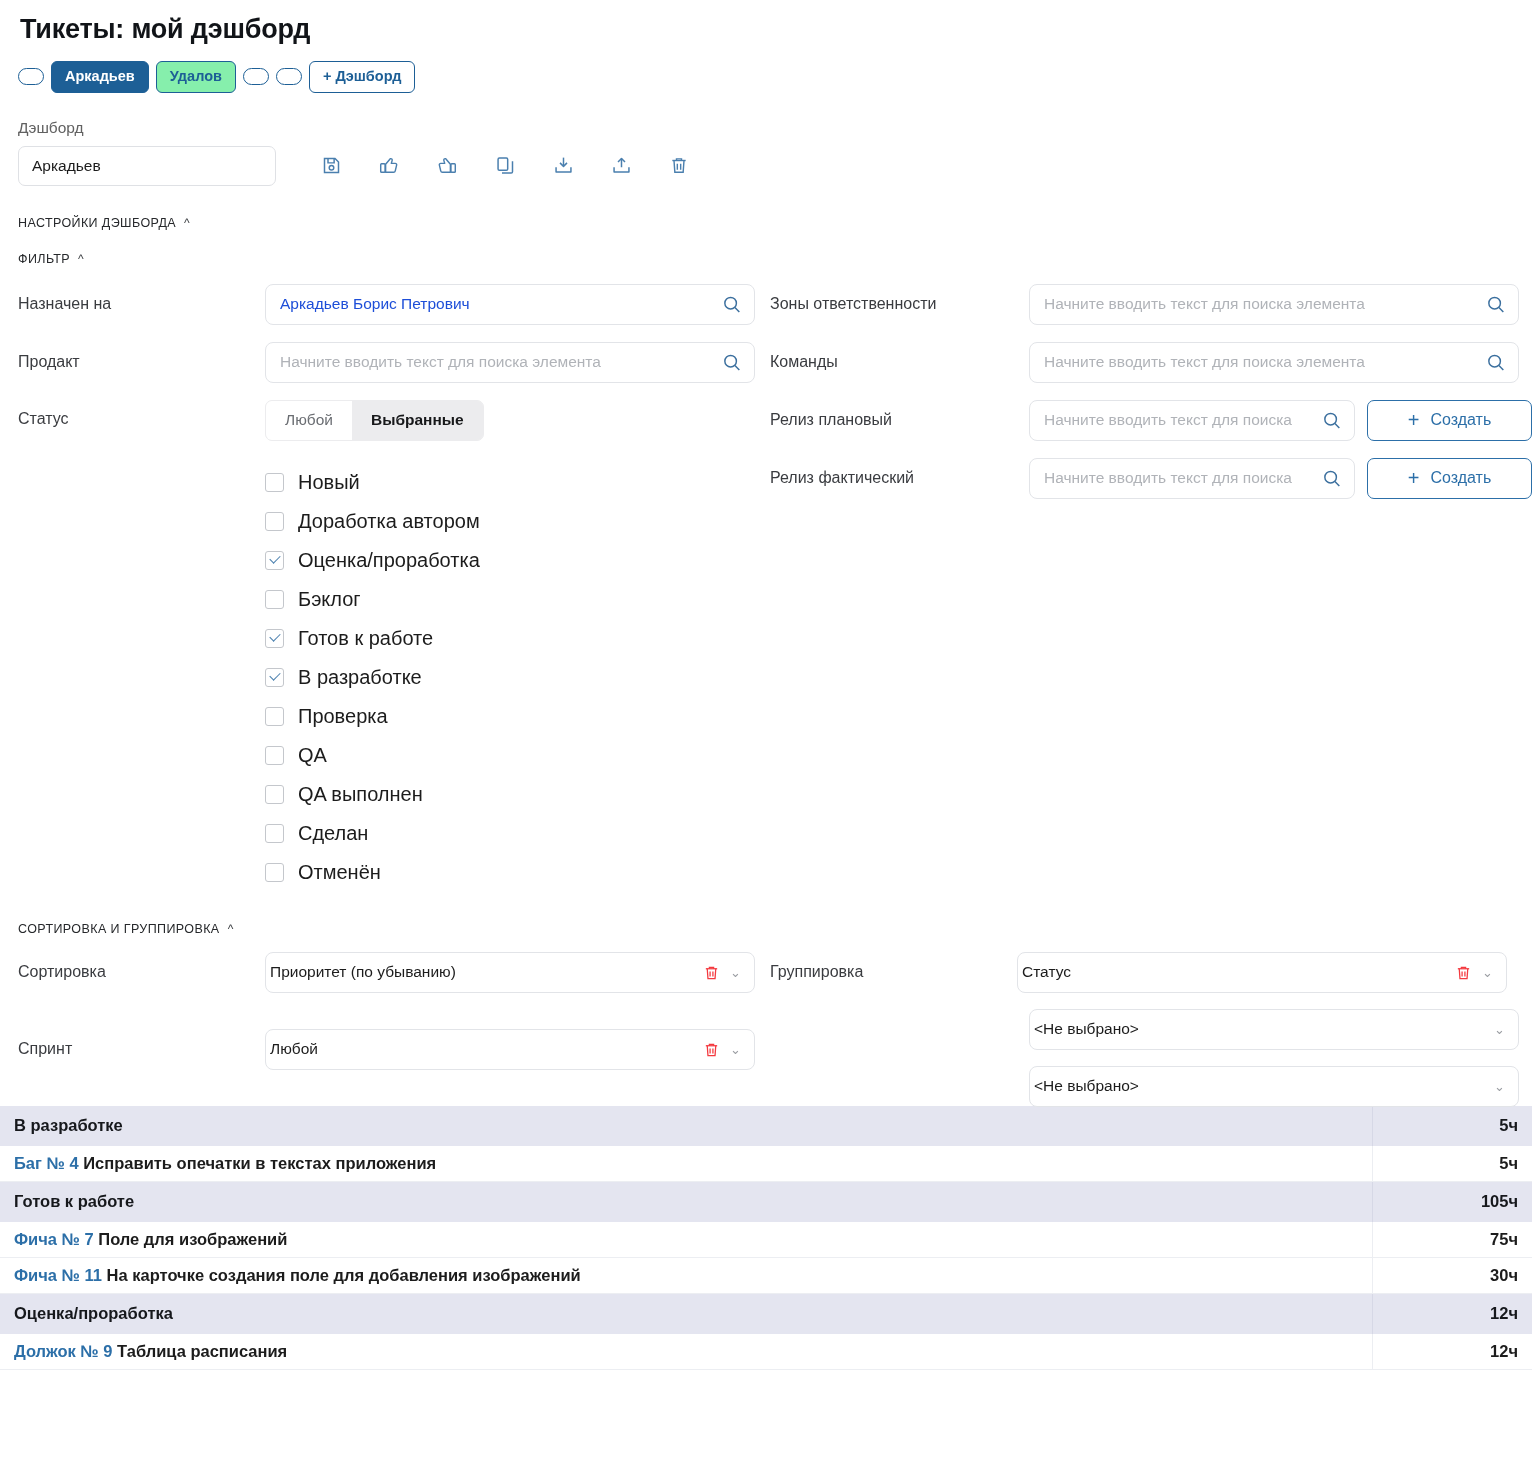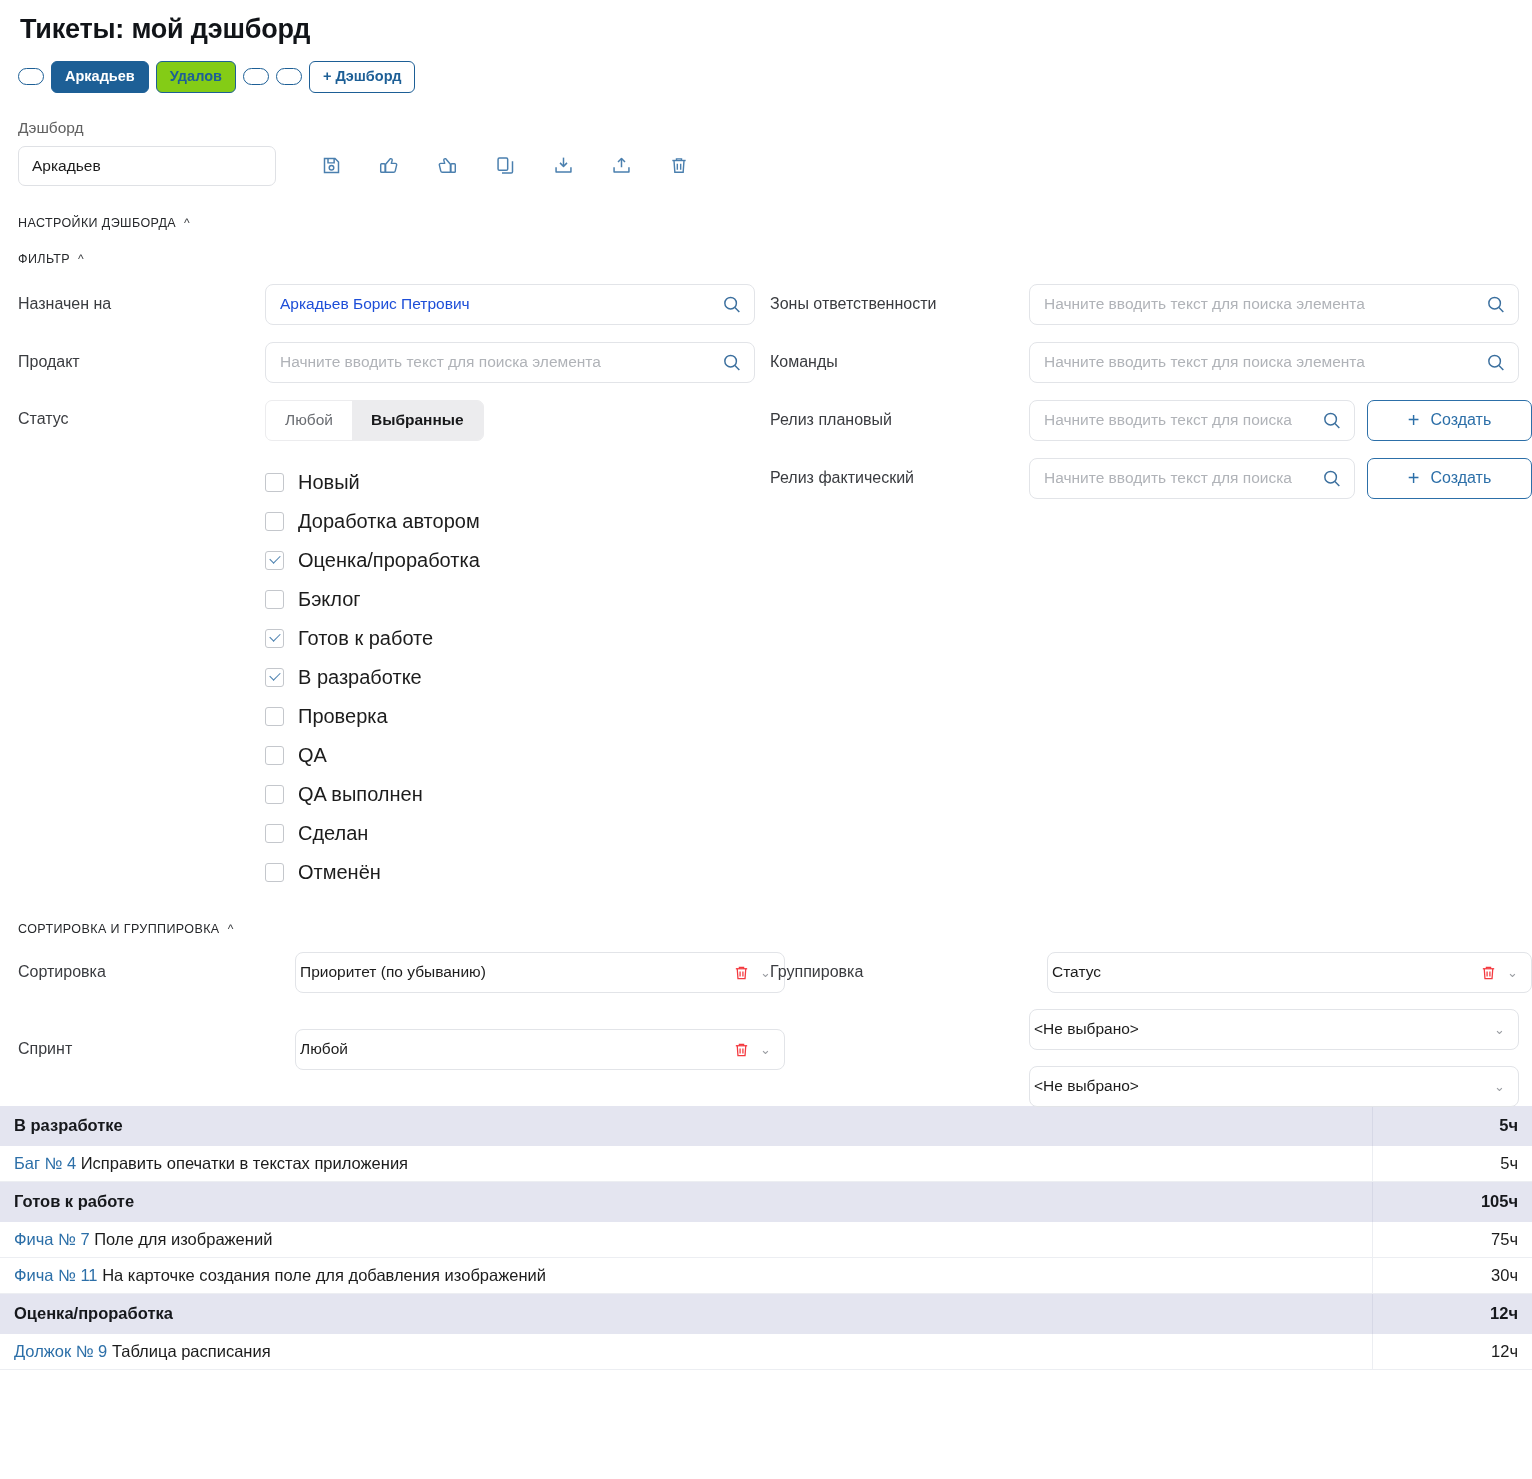--- a/index.html
+++ b/index.html
@@ -33,21 +33,21 @@
   .pill {
     border-radius: 6px;
     font-size: 14.5px;
     font-weight: 700;
     padding: 7px 13px 8px;
     line-height: 1;
     cursor: pointer;
     white-space: nowrap;
   }
   .pill.active { background: #1d5f96; color: #fff; border: 1px solid #1d5f96; }
-  .pill.idle   { background: #84cc16; color: #1d5f96; border: 1.6px solid #1d5f96; }
+  .pill.idle   { background: #86efac; color: #1d5f96; border: 1.6px solid #1d5f96; }
   .pill.ghost  {
     width: 26px; height: 17px; border-radius: 10px;
     border: 1.6px solid #1d5f96; background: #fff; padding: 0;
   }
   .pill.add { background:#fff; color:#1d5f96; border:1.6px solid #1d5f96; }
 
   
   .field-label-top {
     font-size: 15.5px; color: #616161;
     padding: 26px 0 0 18px;
@@ -180,21 +180,21 @@
     background: #fff;
     display: flex; align-items: center;
     padding: 0 60px 0 4px;
     font-size: 15.5px; color: #1c1c1c;
     cursor: pointer;
   }
   .sel-trash { position: absolute; right: 34px; top: 11px; cursor: pointer; }
   .sel-chev  { position: absolute; right: 13px; top: 12px; color: #9a9da2; font-size: 13px; cursor: pointer; }
 
   .sort-grid { margin-top: 16px; position: relative; }
-  .sort-grid .frow { margin-bottom: 36px; gap: 30px; }
+  .sort-grid .frow { margin-bottom: 36px; }
   .group-stack { position: absolute; left: 760px; top: 0; width: 772px; }
   .group-stack .frow { padding-left: 10px; margin-bottom: 16px; }
   .group-stack .offset { padding-left: 269px; }
 
   
   .search-btn-wrap { padding: 24px 0 0 20px; }
   .search-btn {
     border: 1.5px solid #2c6fa8; border-radius: 7px;
     background: #fff; color: #2c6fa8;
     font-size: 16px; font-family: inherit;
@@ -202,20 +202,21 @@
   }
 
   
   .tbl { width: 1532px; margin-top: 16px; border-collapse: collapse; }
   .tbl tr { height: 36px; }
   .tbl td {
     padding: 0 14px;
     font-size: 16.5px;
     border-bottom: 1px solid #eceef2;
     vertical-align: middle;
+    font-weight: bold;
   }
   .tbl tr.group td {
     background: #e4e5f0;
     font-weight: 700; color: #16181c;
     border-bottom: none;
     height: 40px;
   }
   .tbl tr.group td.hours { border-left: 1px solid #d6d8e6; }
   .tbl td.hours {
     text-align: right; width: 160px;

